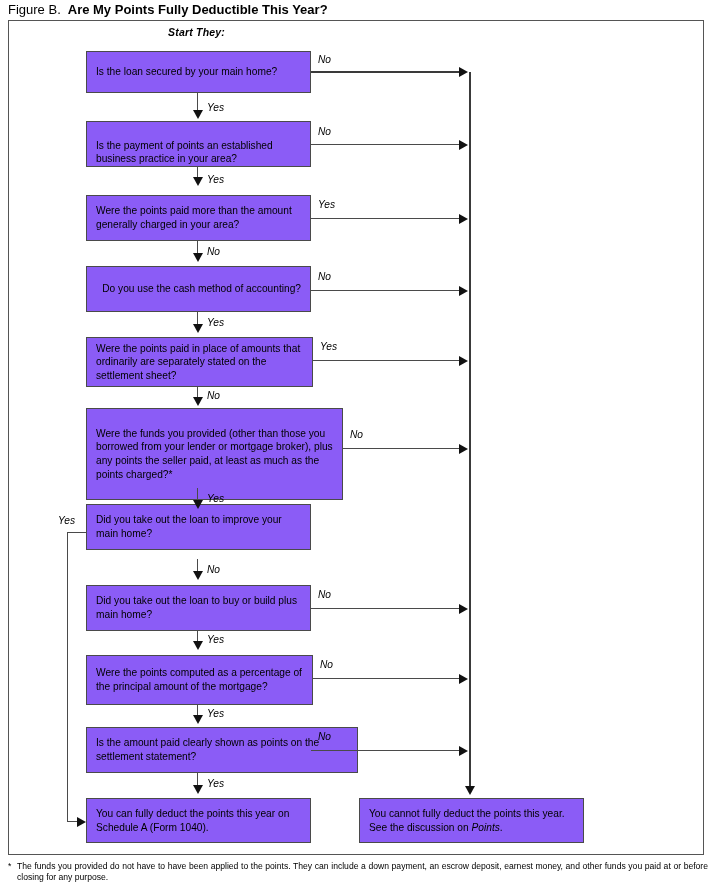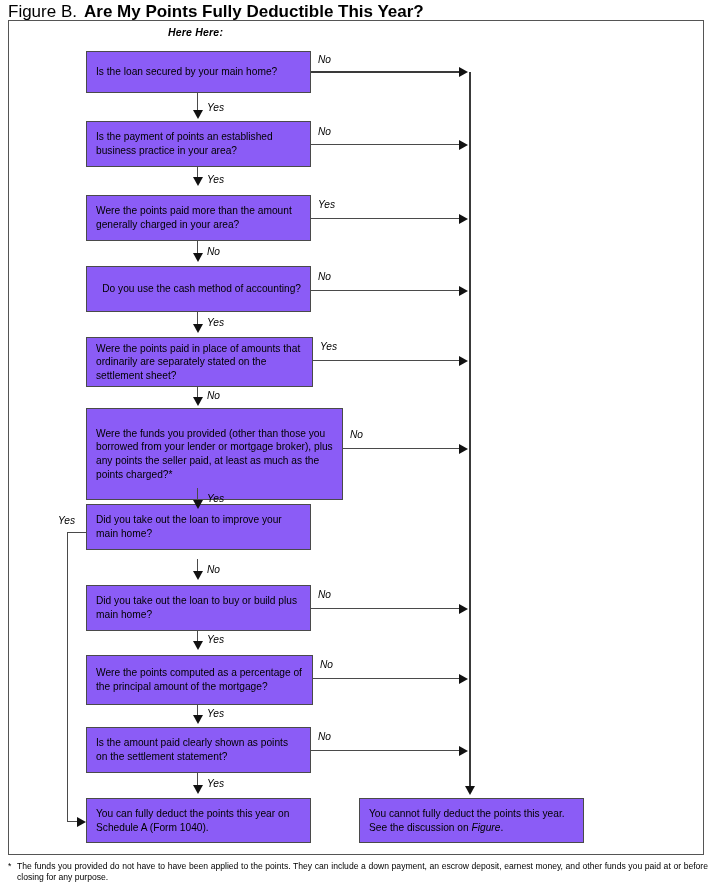--- a/index.html
+++ b/index.html
@@ -13,21 +13,21 @@
     position: relative;
     font-family: "Liberation Sans", sans-serif;
     color: #000000;
     overflow: hidden;
   }
 
   #figure-title {
     position: absolute;
     left: 8px;
     top: 2px;
-    font-size: 17px;
+    font-size: 13px;
     white-space: nowrap;
   }
   #figure-title .fig-label {
     font-weight: normal;
   }
   #figure-title .fig-name {
     font-weight: bold;
     margin-left: 7px;
   }
 
@@ -132,27 +132,27 @@
 </style>
 </head>
 <body>
 
 <div id="figure-title">
   <span class="fig-label">Figure B.</span><span class="fig-name">Are My Points Fully Deductible This Year?</span>
 </div>
 
 <div id="figure-frame"></div>
 
-<div id="start-here">Here Here:</div>
+<div id="start-here">Start They:</div>
 
 <div class="node centered-single" style="left:86px; top:51px; width:225px; height:42px;">
   <div class="node-text">Is the loan secured by your main home?</div>
 </div>
 
-<div class="node" style="left:86px; top:121px; width:225px; height:46px;">
+<div class="node" style="left:86px; top:121px; width:225px; height:46px;align-items:flex-end;">
   <div class="node-text">Is the payment of points an established business practice in your area?</div>
 </div>
 
 <div class="node" style="left:86px; top:195px; width:225px; height:46px;">
   <div class="node-text">Were the points paid more than the amount generally charged in your area?</div>
 </div>
 
 <div class="node" style="left:86px; top:266px; width:225px; height:46px;justify-content:flex-end;">
   <div class="node-text">Do you use the cash method of accounting?</div>
 </div>
@@ -170,30 +170,30 @@
 </div>
 
 <div class="node" style="left:86px; top:585px; width:225px; height:46px;">
   <div class="node-text">Did you take out the loan to buy or build plus main home?</div>
 </div>
 
 <div class="node" style="left:86px; top:655px; width:227px; height:50px;">
   <div class="node-text">Were the points computed as a percentage of the principal amount of the mortgage?</div>
 </div>
 
-<div class="node" style="left:86px; top:727px; width:225px; height:46px;">
+<div class="node" style="left:86px; top:727px; width:272px; height:46px;">
   <div class="node-text">Is the amount paid clearly shown as points on the settlement statement?</div>
 </div>
 
 <div class="node" style="left:86px; top:798px; width:225px; height:45px;">
   <div class="node-text">You can fully deduct the points this year on Schedule A (Form 1040).</div>
 </div>
 
 <div class="node" style="left:359px; top:798px; width:225px; height:45px;">
-  <div class="node-text"><span>You cannot fully deduct the points this year. See the discussion on </span><span class="italic">Figure</span><span>.</span></div>
+  <div class="node-text"><span>You cannot fully deduct the points this year. See the discussion on </span><span class="italic">Points</span><span>.</span></div>
 </div>
 
 <div class="vline thick" style="left:469px; top:72px; height:714px;"></div>
 <div class="arrow-down" style="left:465px; top:786px;"></div>
 
 <div class="hline thick" style="left:311px; top:71px; width:152px;"></div>
 <div class="arrow-right" style="left:459px; top:67px;"></div>
 <div class="edge-label" style="left:318px; top:54px;">No</div>
 
 <div class="vline" style="left:197px; top:93px; height:19px;"></div>

